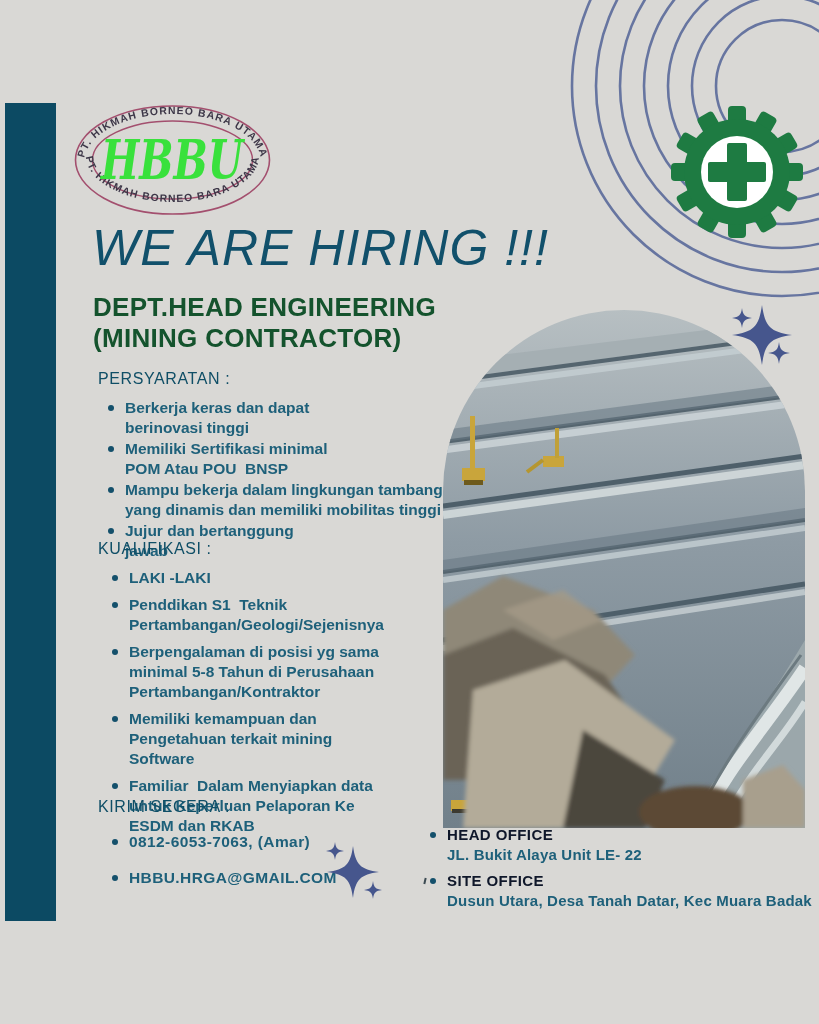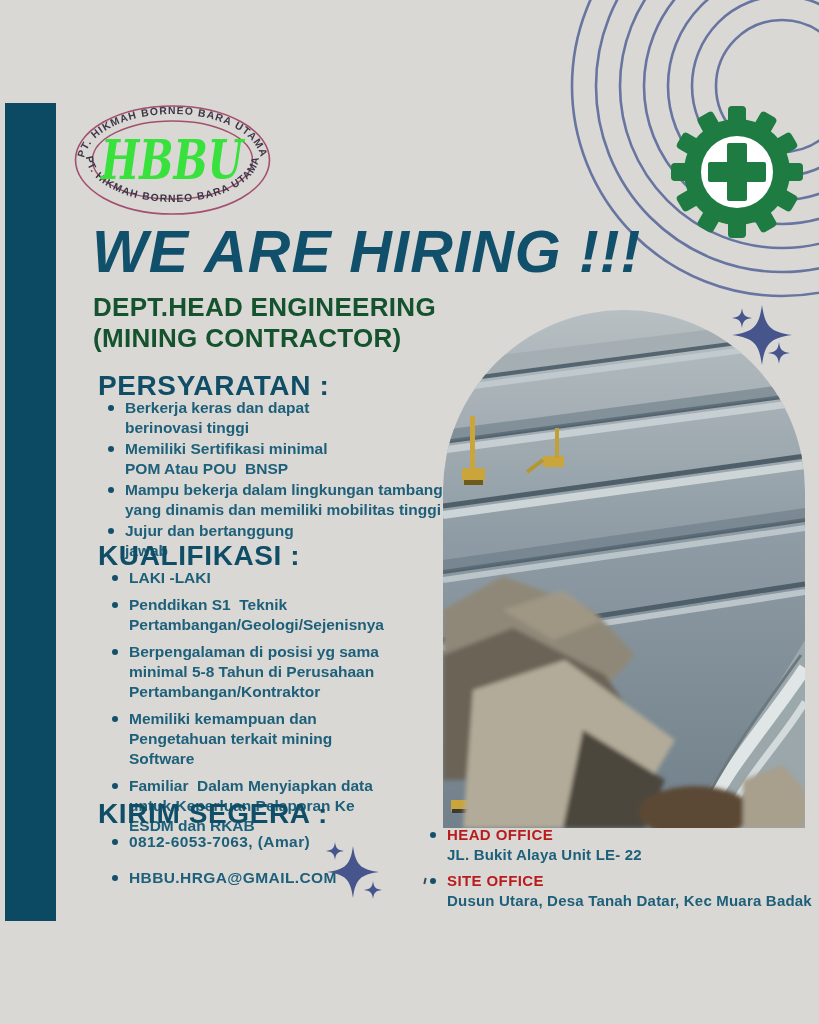--- a/index.html
+++ b/index.html
@@ -5,26 +5,26 @@
   html,body{margin:0;padding:0;background:#b0b0b0;}
   .poster{
     position:relative;width:819px;height:1024px;overflow:hidden;
     background:#d9d8d5;font-family:"Liberation Sans",sans-serif;
   }
   .teal-bar{position:absolute;left:5px;top:103px;width:51px;height:818px;background:#0c4a63;}
   .logo-wrap{position:absolute;left:70px;top:100px;width:205px;height:120px;}
   .arcs-wrap{position:absolute;left:520px;top:0;width:299px;height:330px;}
   .gear-wrap{position:absolute;left:667px;top:102px;width:140px;height:140px;}
   .headline{
-    position:absolute;left:92px;top:222px;font-size:59px;line-height:1.05;
-    font-weight:bold;font-style:italic;color:#11506b;white-space:nowrap;letter-spacing:1px;
+    position:absolute;left:92px;top:222px;font-size:50px;line-height:1.05;
+    font-weight:normal;font-style:italic;color:#11506b;white-space:nowrap;letter-spacing:1px;
   }
   .job-title{position:absolute;left:93px;top:292px;font-size:26px;line-height:31px;
     font-weight:bold;color:#14532d;letter-spacing:.3px;}
-  .sec-title{position:absolute;font-size:28px;font-weight:bold;color:#0f4e66;letter-spacing:.6px;}
+  .sec-title{position:absolute;font-size:16px;font-weight:normal;color:#0f4e66;letter-spacing:.6px;}
   .t-persyaratan{left:98px;top:370px;}
   .t-kualifikasi{left:98px;top:540px;}
   .t-kirim{left:98px;top:798px;}
   ul.blist{list-style:none;margin:0;padding:0;position:absolute;}
   .l-persyaratan{left:108px;top:398px;width:345px;}
   .l-kualifikasi{left:112px;top:568px;width:340px;}
   .l-kirim{left:112px;top:832px;width:300px;}
   .bullet-item{display:flex;align-items:flex-start;margin:0 0 1px 0;}
   .l-kualifikasi .bullet-item{margin-bottom:7px;}
   .l-kirim .bullet-item{margin-bottom:16px;}
@@ -33,21 +33,21 @@
   .l-kirim .btxt{letter-spacing:.4px;}
   .photo{
     position:absolute;left:443px;top:310px;width:362px;height:518px;
     border-radius:181px 181px 0 0;overflow:hidden;
   }
   .photo svg{display:block;}
   .offices{position:absolute;left:430px;top:826px;width:386px;}
   .office{margin-bottom:9px;}
   .office-row{display:flex;align-items:flex-start;}
   .office-row .dot{margin-top:6px;}
-  .office-label{font-size:15px;font-weight:bold;color:#b91c1c;letter-spacing:.4px;}
+  .office-label{font-size:15px;font-weight:bold;color:#0f172a;letter-spacing:.4px;}
   .office-addr{font-size:15px;font-weight:bold;color:#1e607a;margin:3px 0 0 17px;letter-spacing:.2px;}
   .sp1{position:absolute;left:712px;top:288px;width:100px;height:100px;}
   .sp2{position:absolute;left:305px;top:838px;width:100px;height:72px;}
   .stray-mark{position:absolute;left:424px;top:878px;width:2px;height:6px;background:#3c4a52;transform:rotate(14deg);}
 </style>
 </head>
 <body>
 
 <div class="poster">
 

